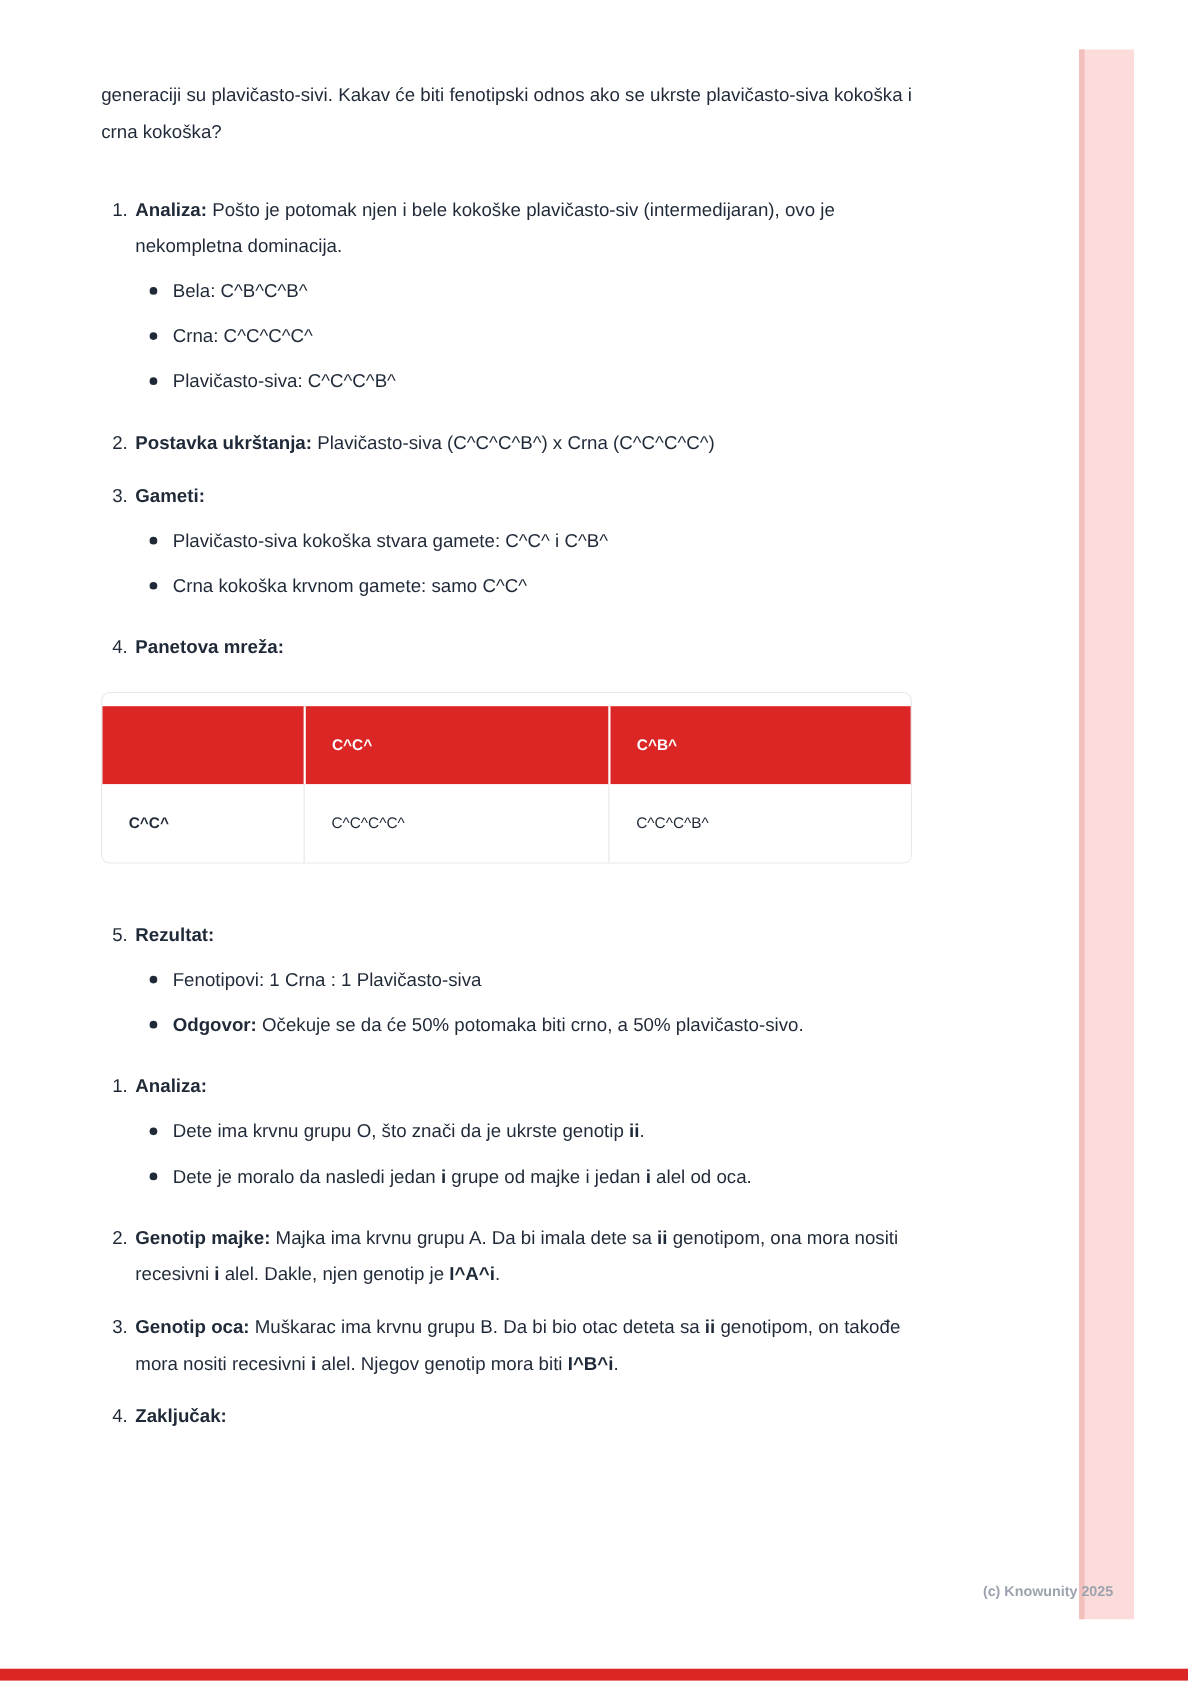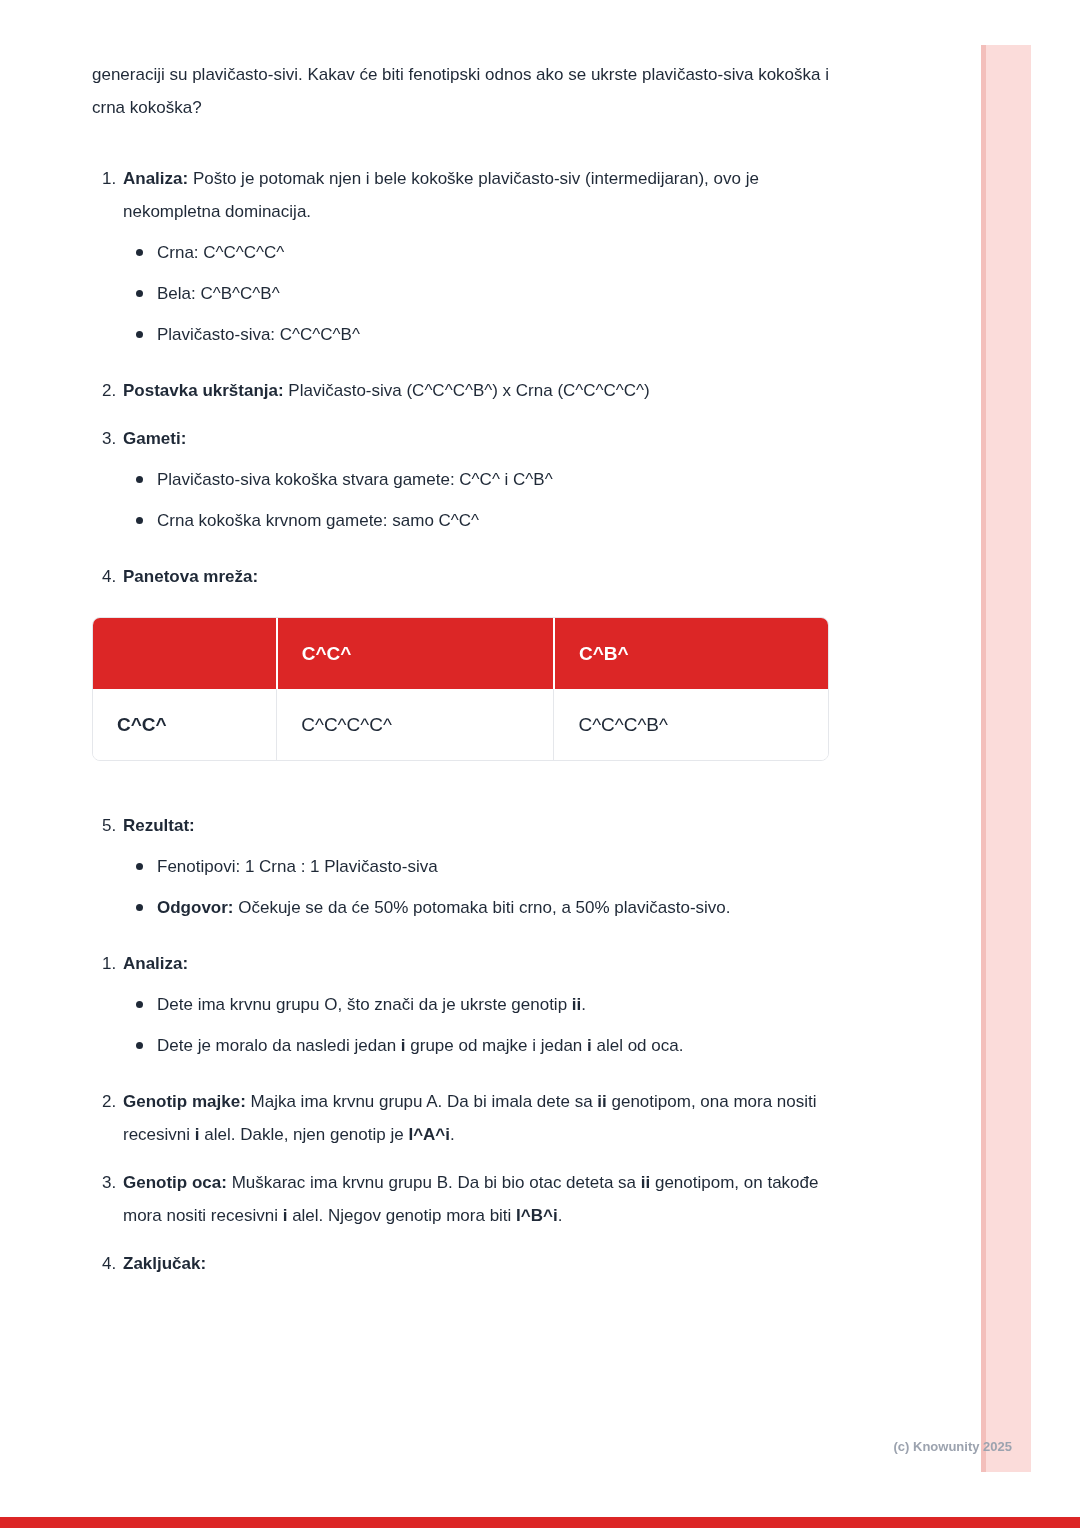--- a/index.html
+++ b/index.html
@@ -14,21 +14,21 @@
   }
   .content {
     position: absolute;
     left: 92px; top: 54px;
     width: 737px;
     font-size: 17px;
     line-height: 33px;
     z-index: 2;
   }
   .bold { font-weight: 700; }
-  .para { margin: 4px 0 38px 0; text-align: justify; }
+  .para { margin: 16px 0 38px 0; text-align: justify; }
   .para.mt { margin: 40px 0 30px 0; }
 
   .olist { margin: 0; }
   .olitem { display: flex; margin: 0 0 15px 0; }
   .olitem .num { flex: 0 0 31px; padding-left: 10px; }
   .olitem .itext { flex: 1 1 auto; }
 
   .bullets { margin-top: 6px; }
   .bullet { position: relative; padding-left: 34px; margin: 8px 0; }
   .bullet .dot {
@@ -36,21 +36,21 @@
     width: 7px; height: 7px; border-radius: 50%;
     background: var(--text, #1f2937);
   }
 
   .ptable-wrap {
     margin: 24px 0 48px 0;
     border-radius: 8px;
     overflow: hidden;
     border: 1px solid var(--tborder, #e5e7eb);
   }
-  table.ptable { width: 100%; border-collapse: collapse; font-size: 19px; line-height: 33px; }
+  table.ptable { width: 100%; border-collapse: collapse; font-size: 14px; line-height: 33px; margin-top: 12px; }
   .ptable thead th {
     background: var(--accent, #dc2626);
     color: #ffffff;
     font-weight: 700;
     text-align: left;
     padding: 19px 24px;
     border-right: 2px solid #ffffff;
   }
   .ptable thead th:last-child { border-right: none; }
   .ptable thead th.c1 { width: 25%; }
@@ -102,25 +102,25 @@
 
     <div class="olist">
 
       <div class="olitem">
         <span class="num">1.</span>
         <div class="itext">
           <div><span class="bold">Analiza:</span><span> Pošto je potomak njen i bele kokoške plavičasto-siv (intermedijaran), ovo je nekompletna dominacija.</span></div>
           <div class="bullets">
             <div class="bullet">
               <span class="dot"></span>
+              <span><span>Bela: C^B^C^B^</span></span>
+            </div>
+            <div class="bullet">
+              <span class="dot"></span>
               <span><span>Crna: C^C^C^C^</span></span>
-            </div>
-            <div class="bullet">
-              <span class="dot"></span>
-              <span><span>Bela: C^B^C^B^</span></span>
             </div>
             <div class="bullet">
               <span class="dot"></span>
               <span><span>Plavičasto-siva: C^C^C^B^</span></span>
             </div>
           </div>
         </div>
       </div>
 
       <div class="olitem">

